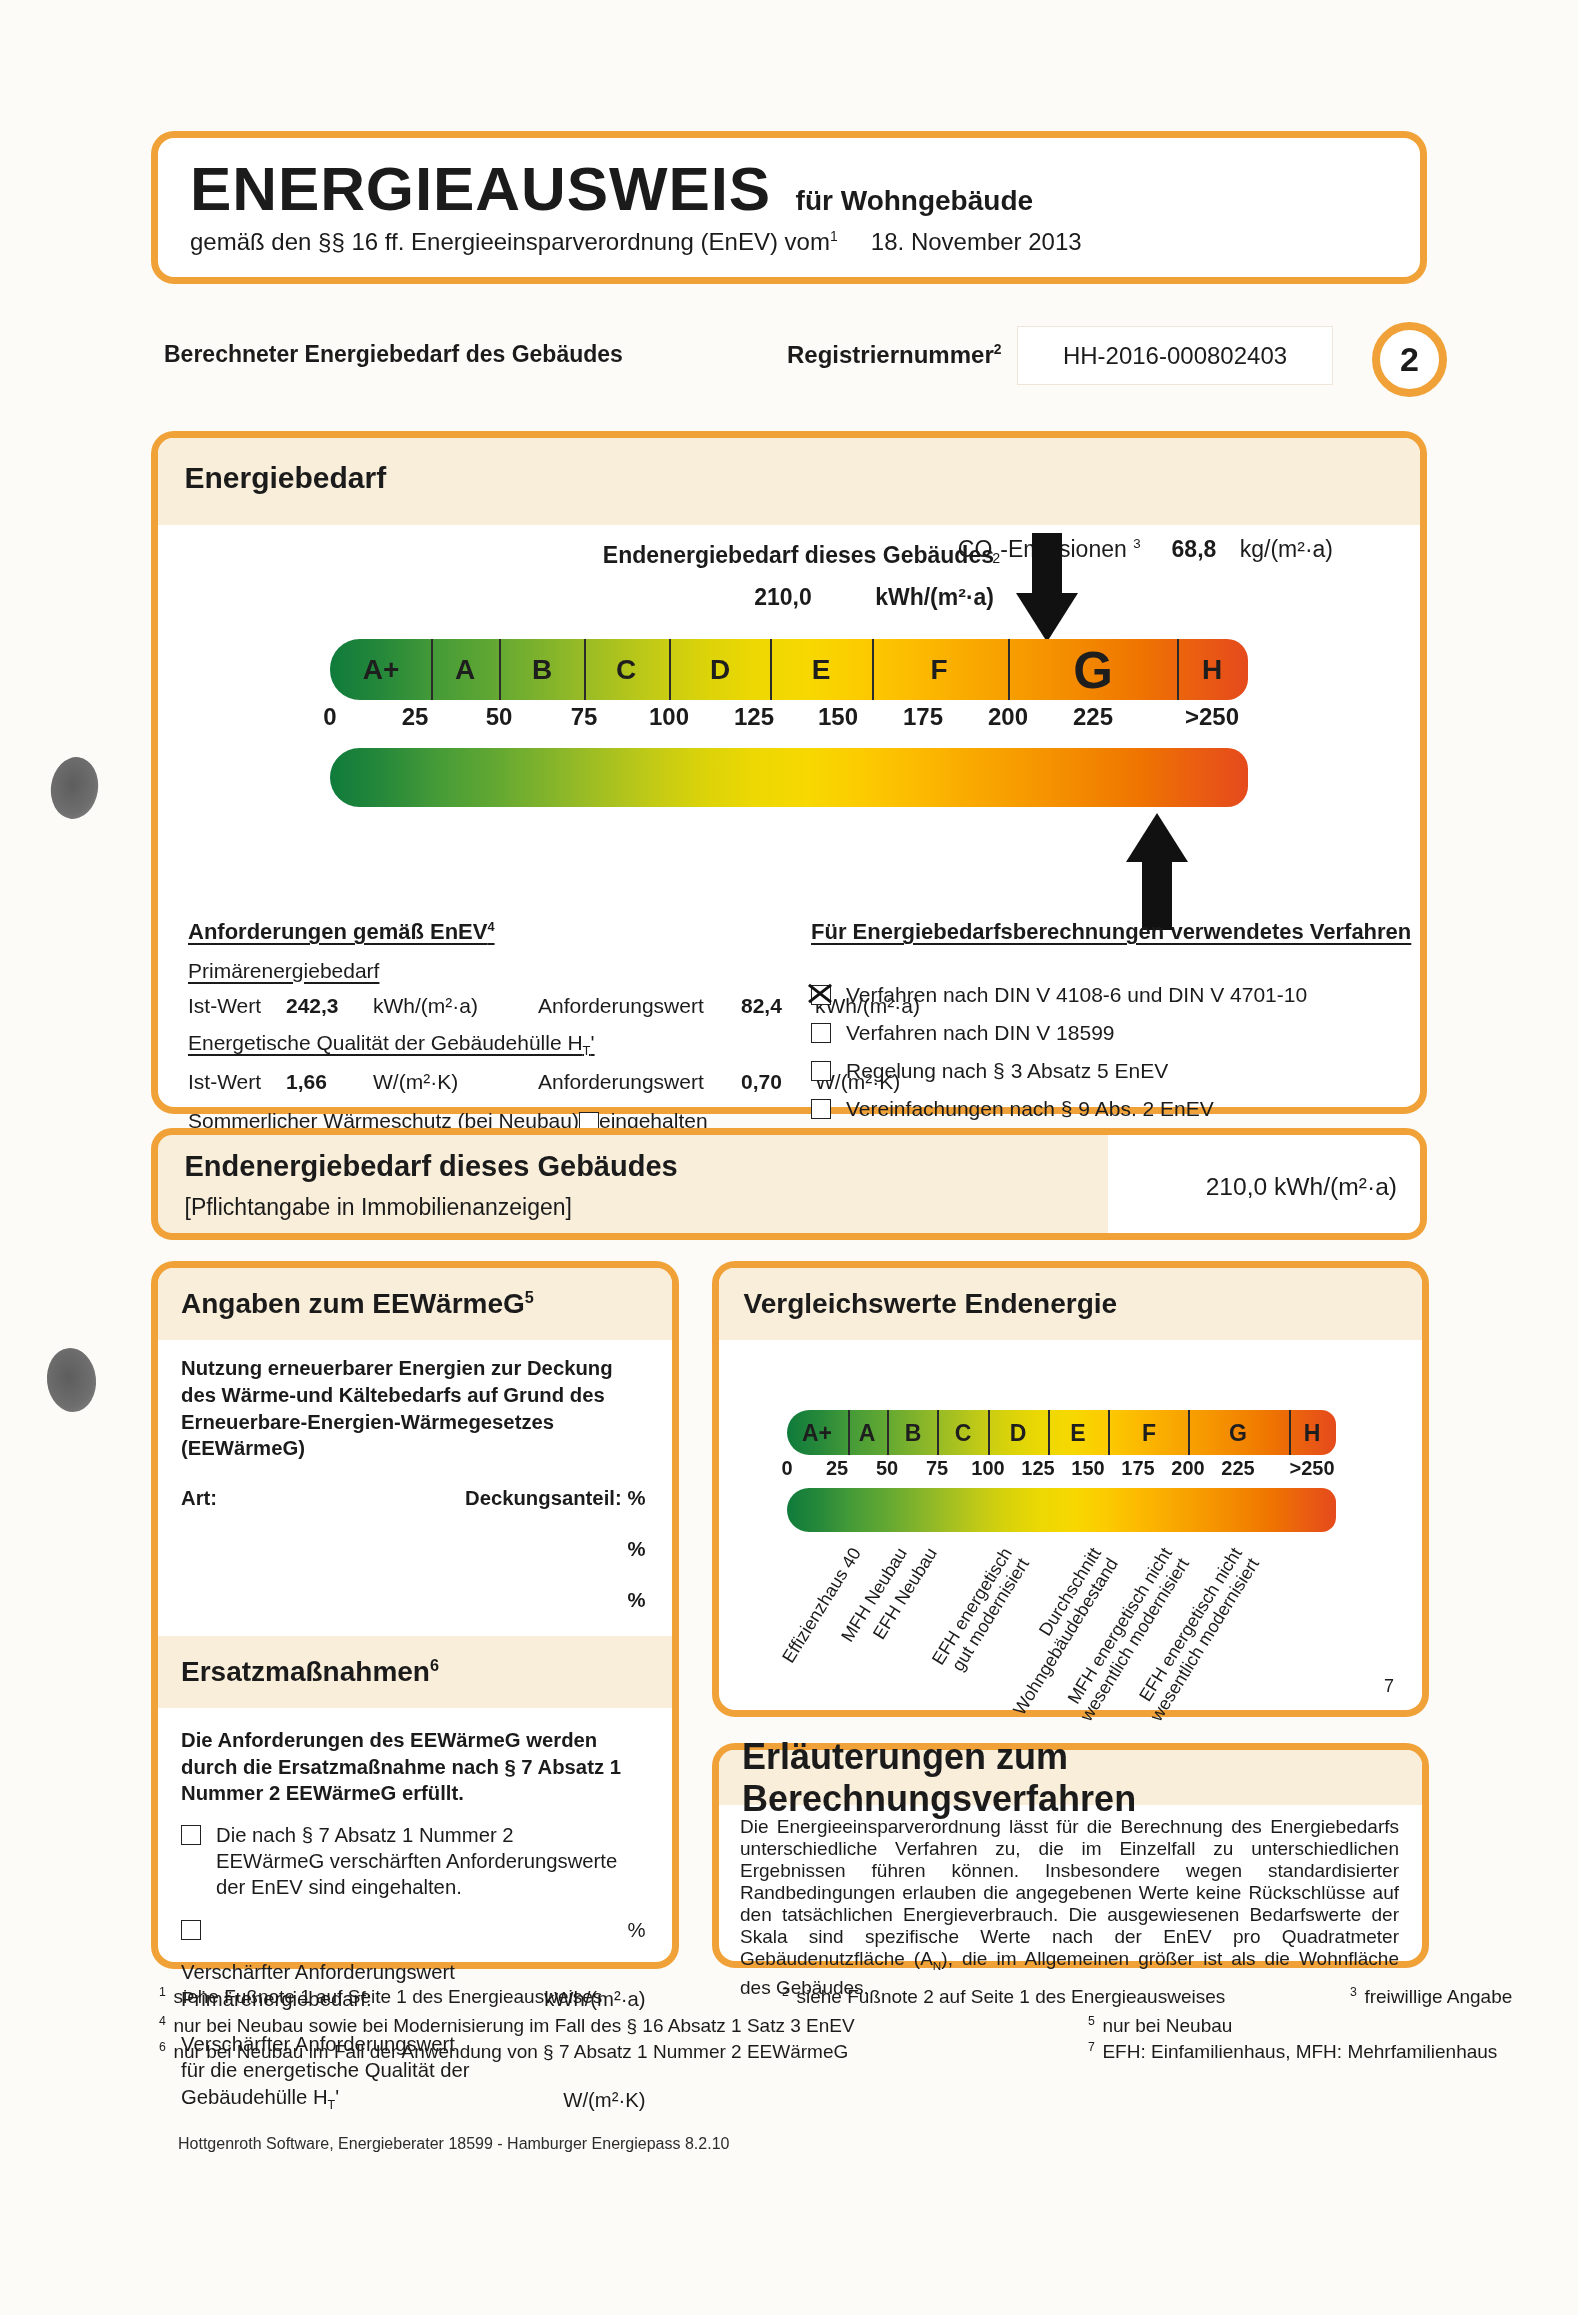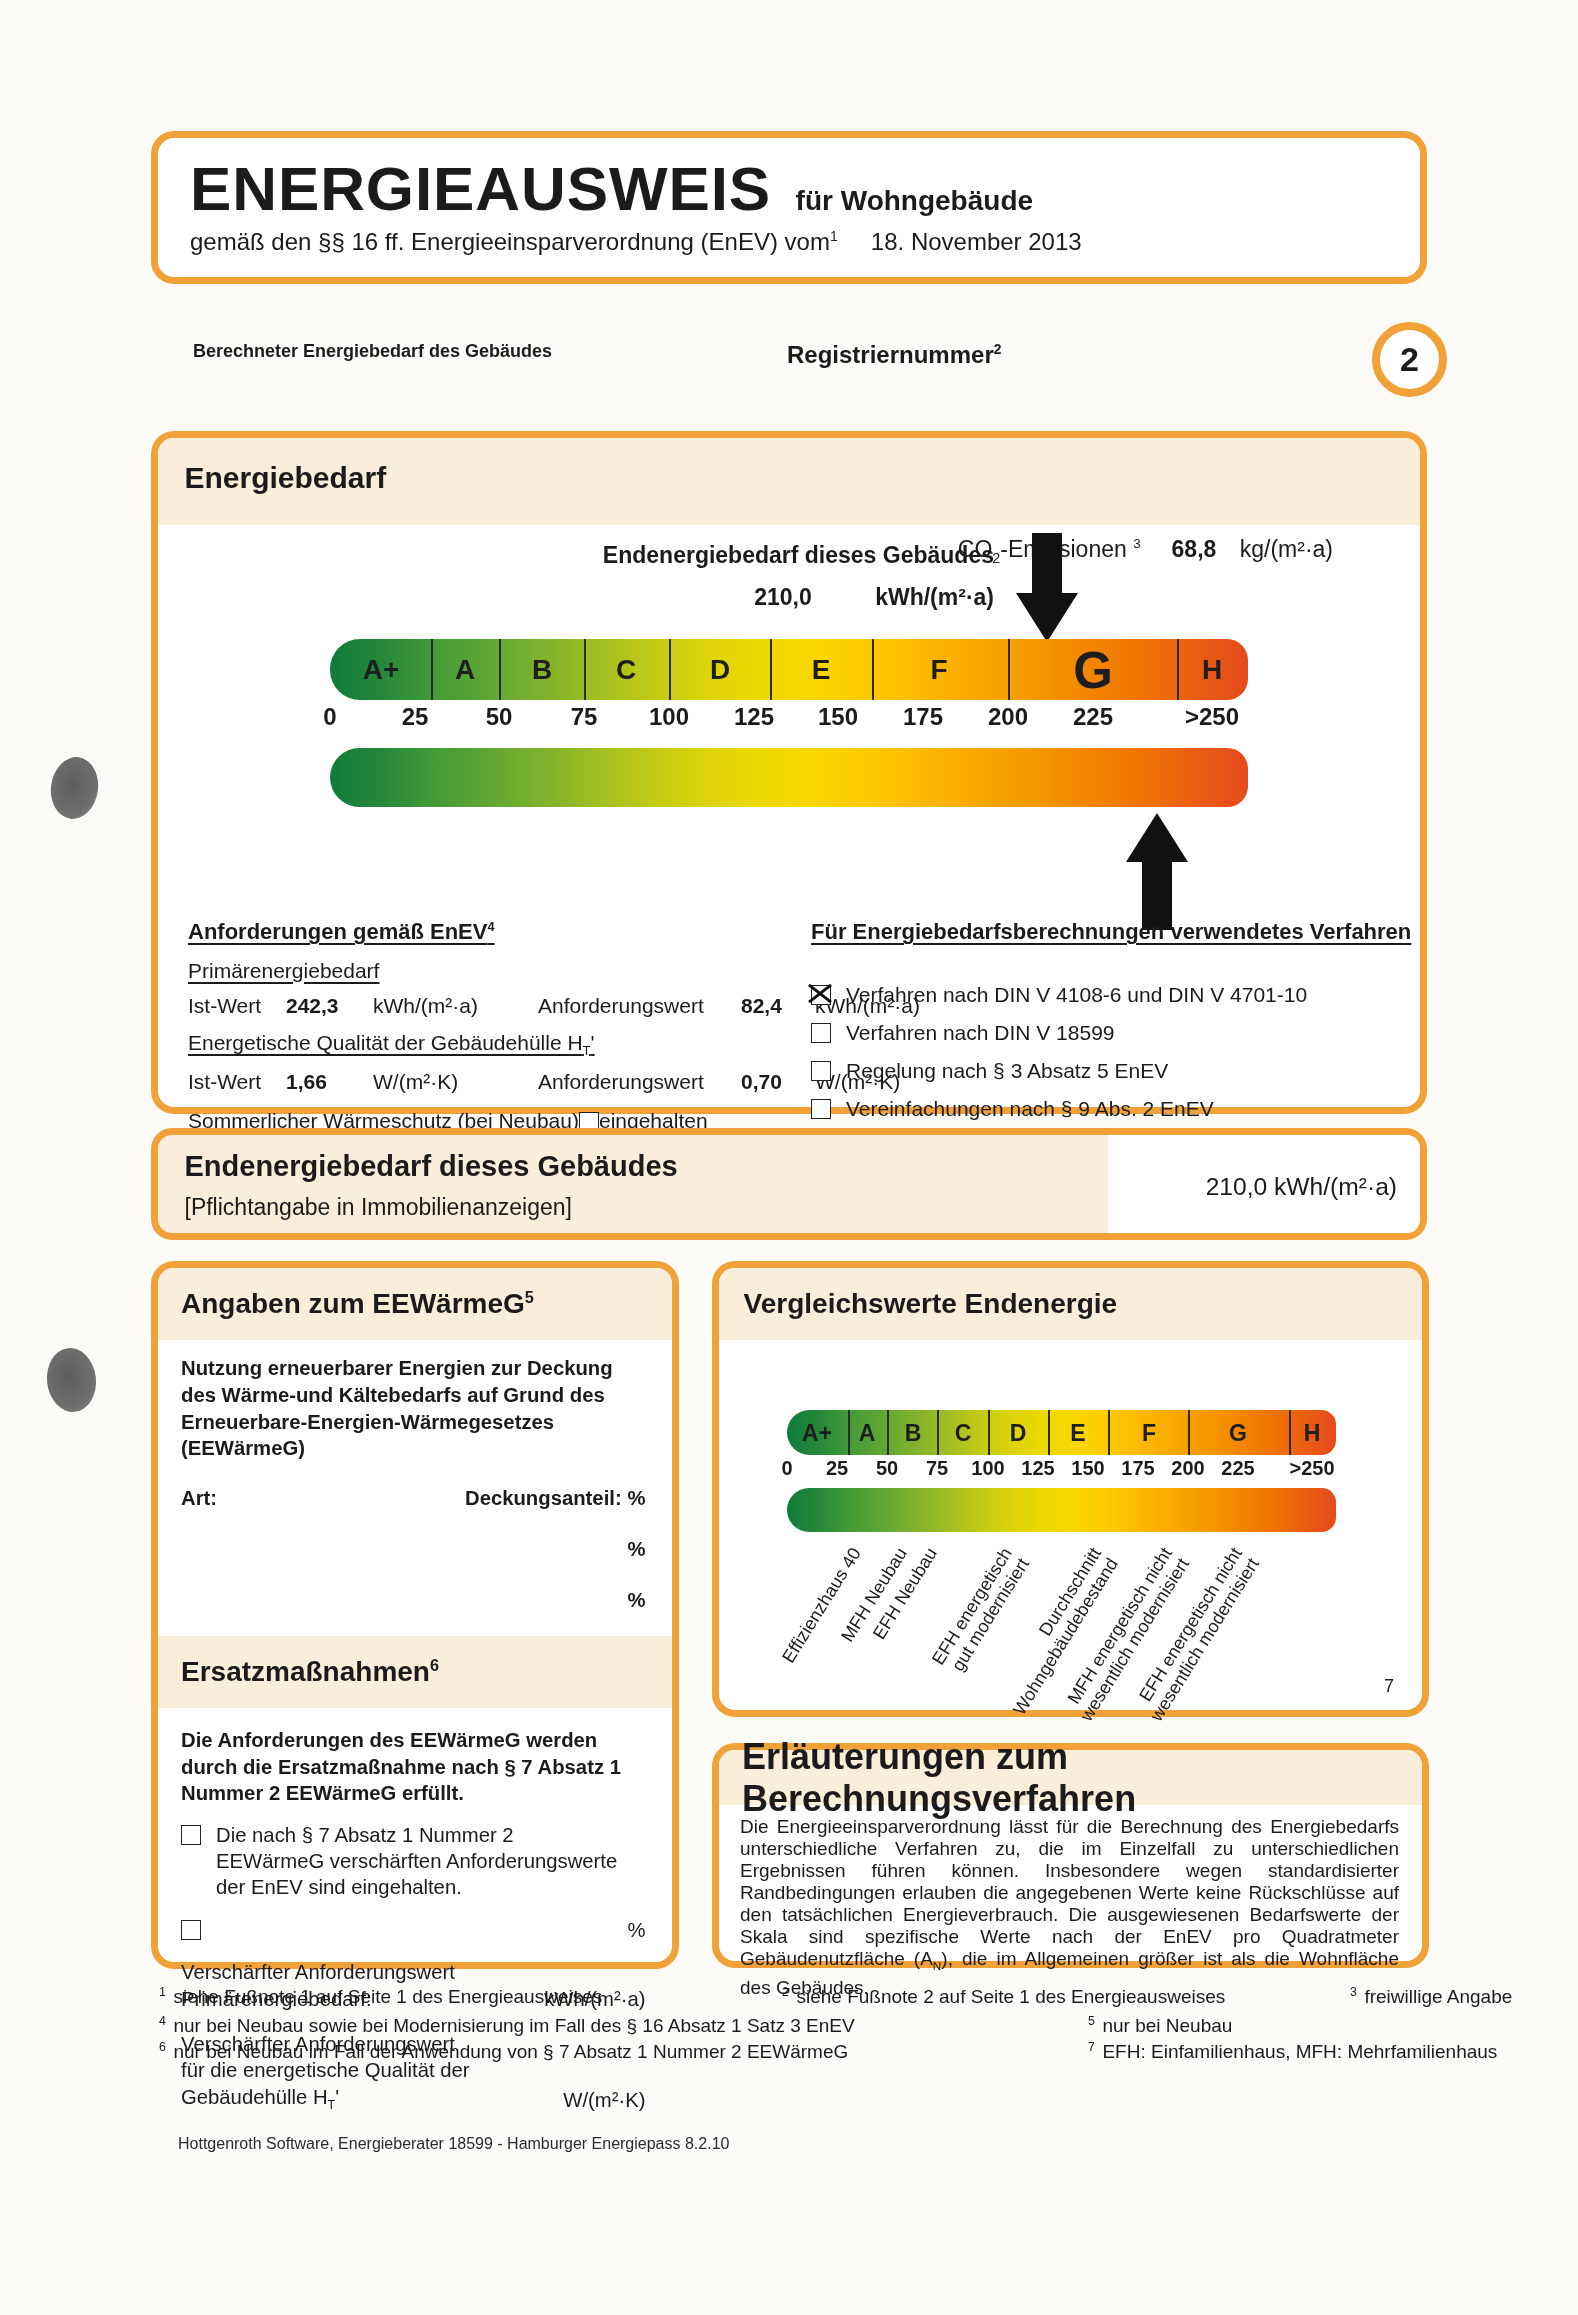--- a/index.html
+++ b/index.html
@@ -12,21 +12,21 @@
   .u{text-decoration:underline;text-underline-offset:3.8px;}
   .b{font-weight:bold;}
   
   .hdr{left:151px;top:131px;width:1276px;height:153px;padding:15px 32px 0 32px;}
   .hdr-title-row{display:flex;align-items:baseline;gap:24.6px;}
   .hdr-title{font-size:62px;font-weight:bold;letter-spacing:0.9px;}
   .hdr-sub{font-size:28px;font-weight:bold;}
   .hdr-law{font-size:24px;margin-top:3.8px;}
   .hdr-date{margin-left:26.5px;}
   
-  .meta-left{position:absolute;left:193px;top:341px;font-size:18px;font-weight:bold;}
+  .meta-left{position:absolute;left:164px;top:341px;font-size:23px;font-weight:bold;}
   .meta-reg{position:absolute;left:787px;top:341px;font-size:24px;font-weight:bold;}
   .reg-box{position:absolute;left:1017px;top:326px;width:314px;height:57px;background:#fff;
            border:0.9px solid #eee6d8;display:flex;align-items:center;justify-content:center;font-size:24px;}
   .badge{position:absolute;left:1372px;top:322px;width:59px;height:59px;border:8.5px solid #f0a137;
          border-radius:50%;background:#fff;display:flex;align-items:center;justify-content:center;
          font-size:34px;font-weight:bold;}
   
   .ebox{left:151px;top:431px;width:1276px;height:683px;}
   .ebox .band{position:absolute;left:0;top:0;width:100%;height:87px;}
   .box-title{font-size:30px;font-weight:bold;padding:23px 0 0 26.5px;}
@@ -131,20 +131,23 @@
     <div class="hdr-law">
       <span>gemäß den §§ 16 ff. Energieeinsparverordnung (EnEV) vom</span><sup>1</sup>
       <span class="hdr-date">18. November 2013</span>
     </div>
   </div>
 
   <div class="meta-left">Berechneter Energiebedarf des Gebäudes</div>
   <div class="meta-reg">
     <span>Registriernummer</span><sup>2</sup>
   </div>
+  <div class="reg-box">
+    <span>HH-2016-000802403</span>
+  </div>
   <div class="badge">
     <span>2</span>
   </div>
 
   <div class="obox ebox">
     <div class="band">
       <div class="box-title">Energiebedarf</div>
     </div>
 
     <div class="co2">

